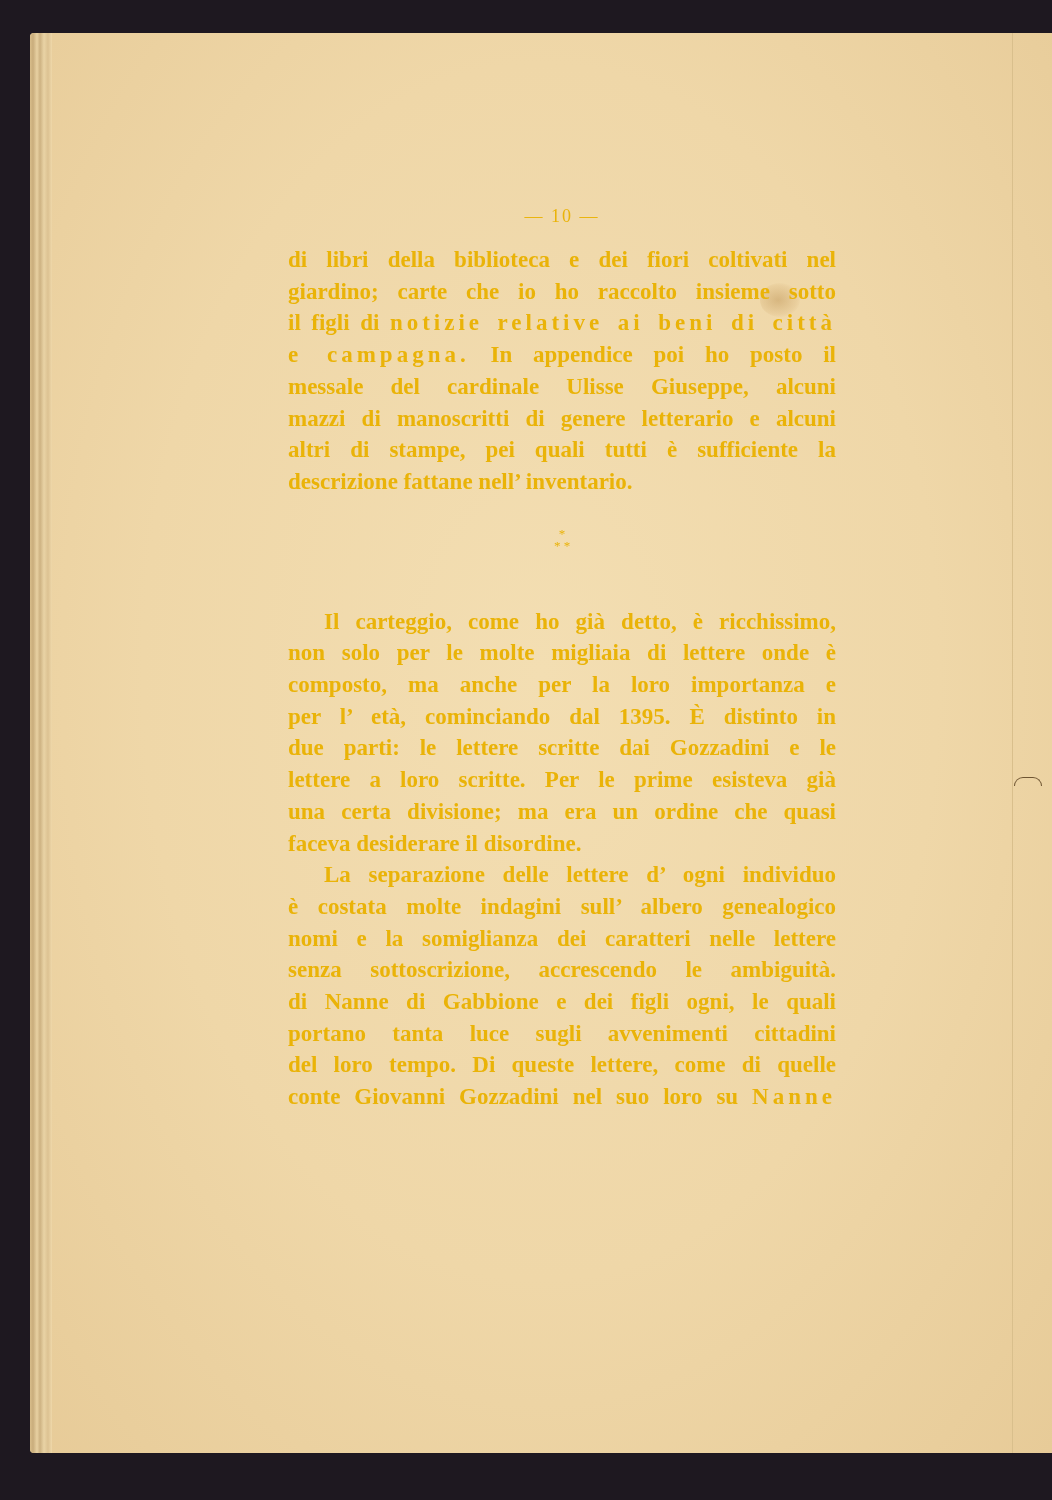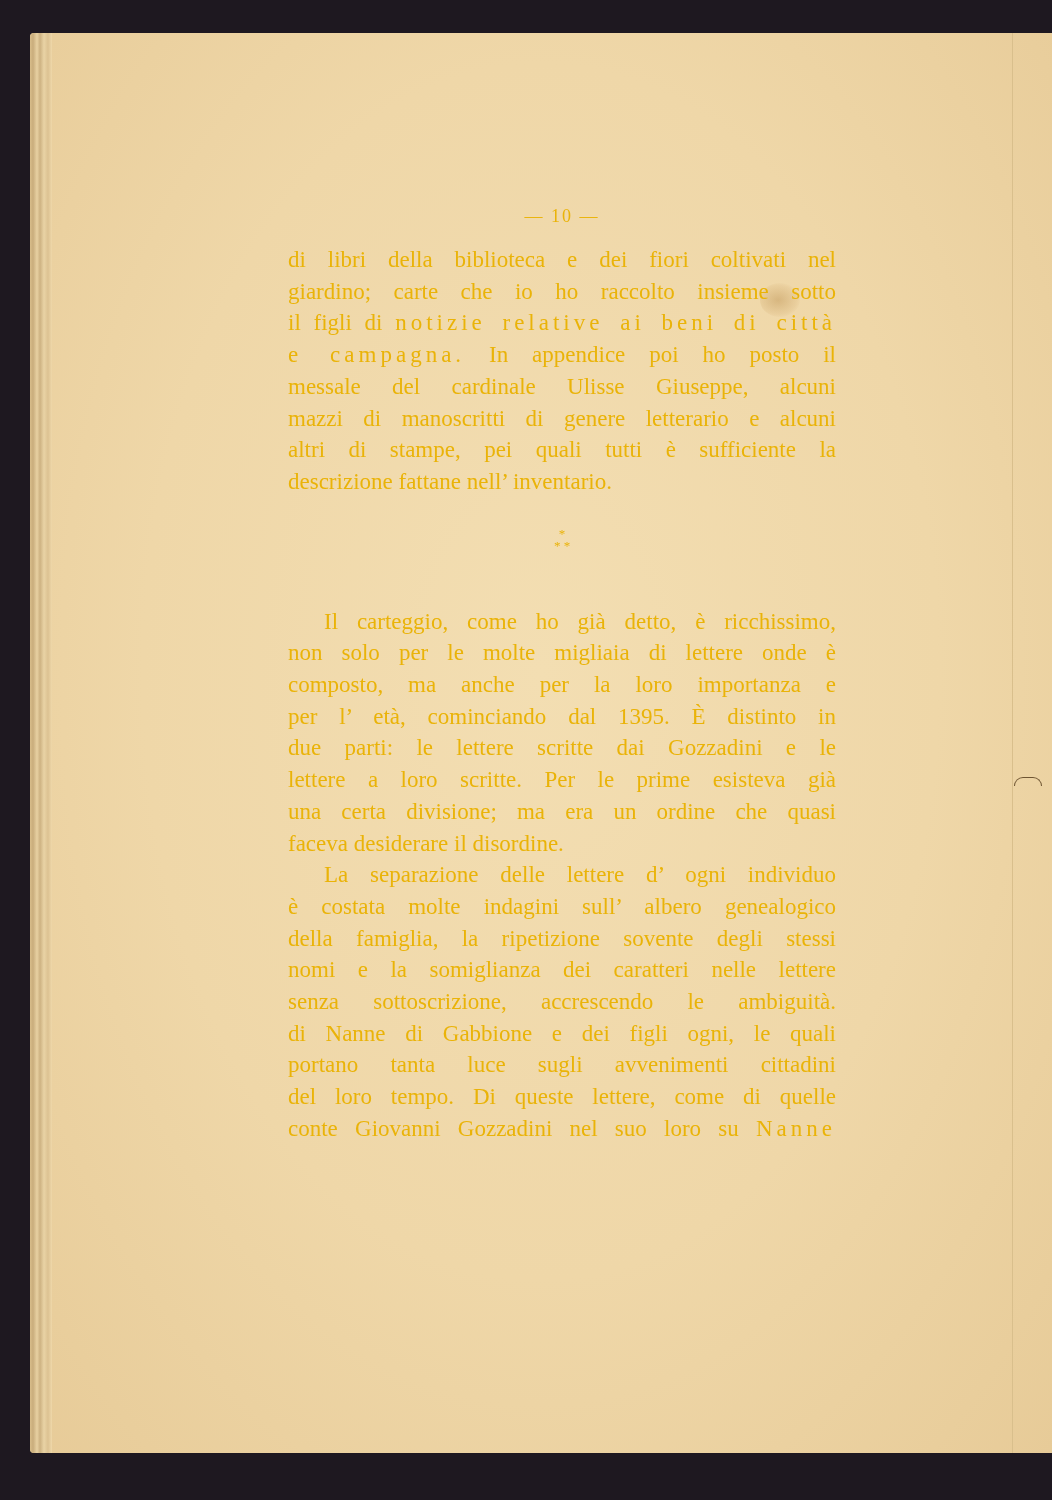--- a/index.html
+++ b/index.html
@@ -37,21 +37,21 @@
     .content {
       position: absolute; left: 288px; top: 200px; width: 548px;
       color: #eab308;
     }
     .folio {
       text-align: center; font-size: 18px; letter-spacing: 2px;
       height: 32px; line-height: 32px; margin-bottom: 12px;
     }
     .para {
       font-size: 23px; line-height: 31.7px;
-      text-align: justify; margin: 0;
+      text-align: justify; margin: 0; font-weight: bold;
     }
     .para .line { display: block; text-align: justify; text-align-last: justify; white-space: nowrap; }
     .para .line.last { text-align-last: left; }
     .indent { text-indent: 36px; }
     .spaced { letter-spacing: 4px; }
     .asterism {
       text-align: center; font-size: 13px; line-height: 12px;
       margin: 30px 0 48px 0; height: 30px;
     }
     .asterism span { display: block; }
@@ -92,21 +92,20 @@
     <span class="line">per l’ età, cominciando dal 1395. È distinto in</span>
     <span class="line">due parti: le lettere scritte dai Gozzadini e le</span>
     <span class="line">lettere a loro scritte. Per le prime esisteva già</span>
     <span class="line">una certa divisione; ma era un ordine che quasi</span>
     <span class="line last">faceva desiderare il disordine.</span>
   </p>
 
   <p class="para">
     <span class="line indent">La separazione delle lettere d’ ogni individuo</span>
     <span class="line">è costata molte indagini sull’ albero genealogico</span>
-    <span class="line">della famiglia, la ripetizione sovente degli stessi</span>
     <span class="line">nomi e la somiglianza dei caratteri nelle lettere</span>
     <span class="line">senza sottoscrizione, accrescendo le ambiguità.</span>
     <span class="line">di Nanne di Gabbione e dei figli ogni, le quali</span>
     <span class="line">portano tanta luce sugli avvenimenti cittadini</span>
     <span class="line">del loro tempo. Di queste lettere, come di quelle</span>
     <span class="line"><span>conte Giovanni Gozzadini nel suo loro su</span> <span class="spaced">Nanne</span></span>
   </p>
 </div>
 
 </body></html>

